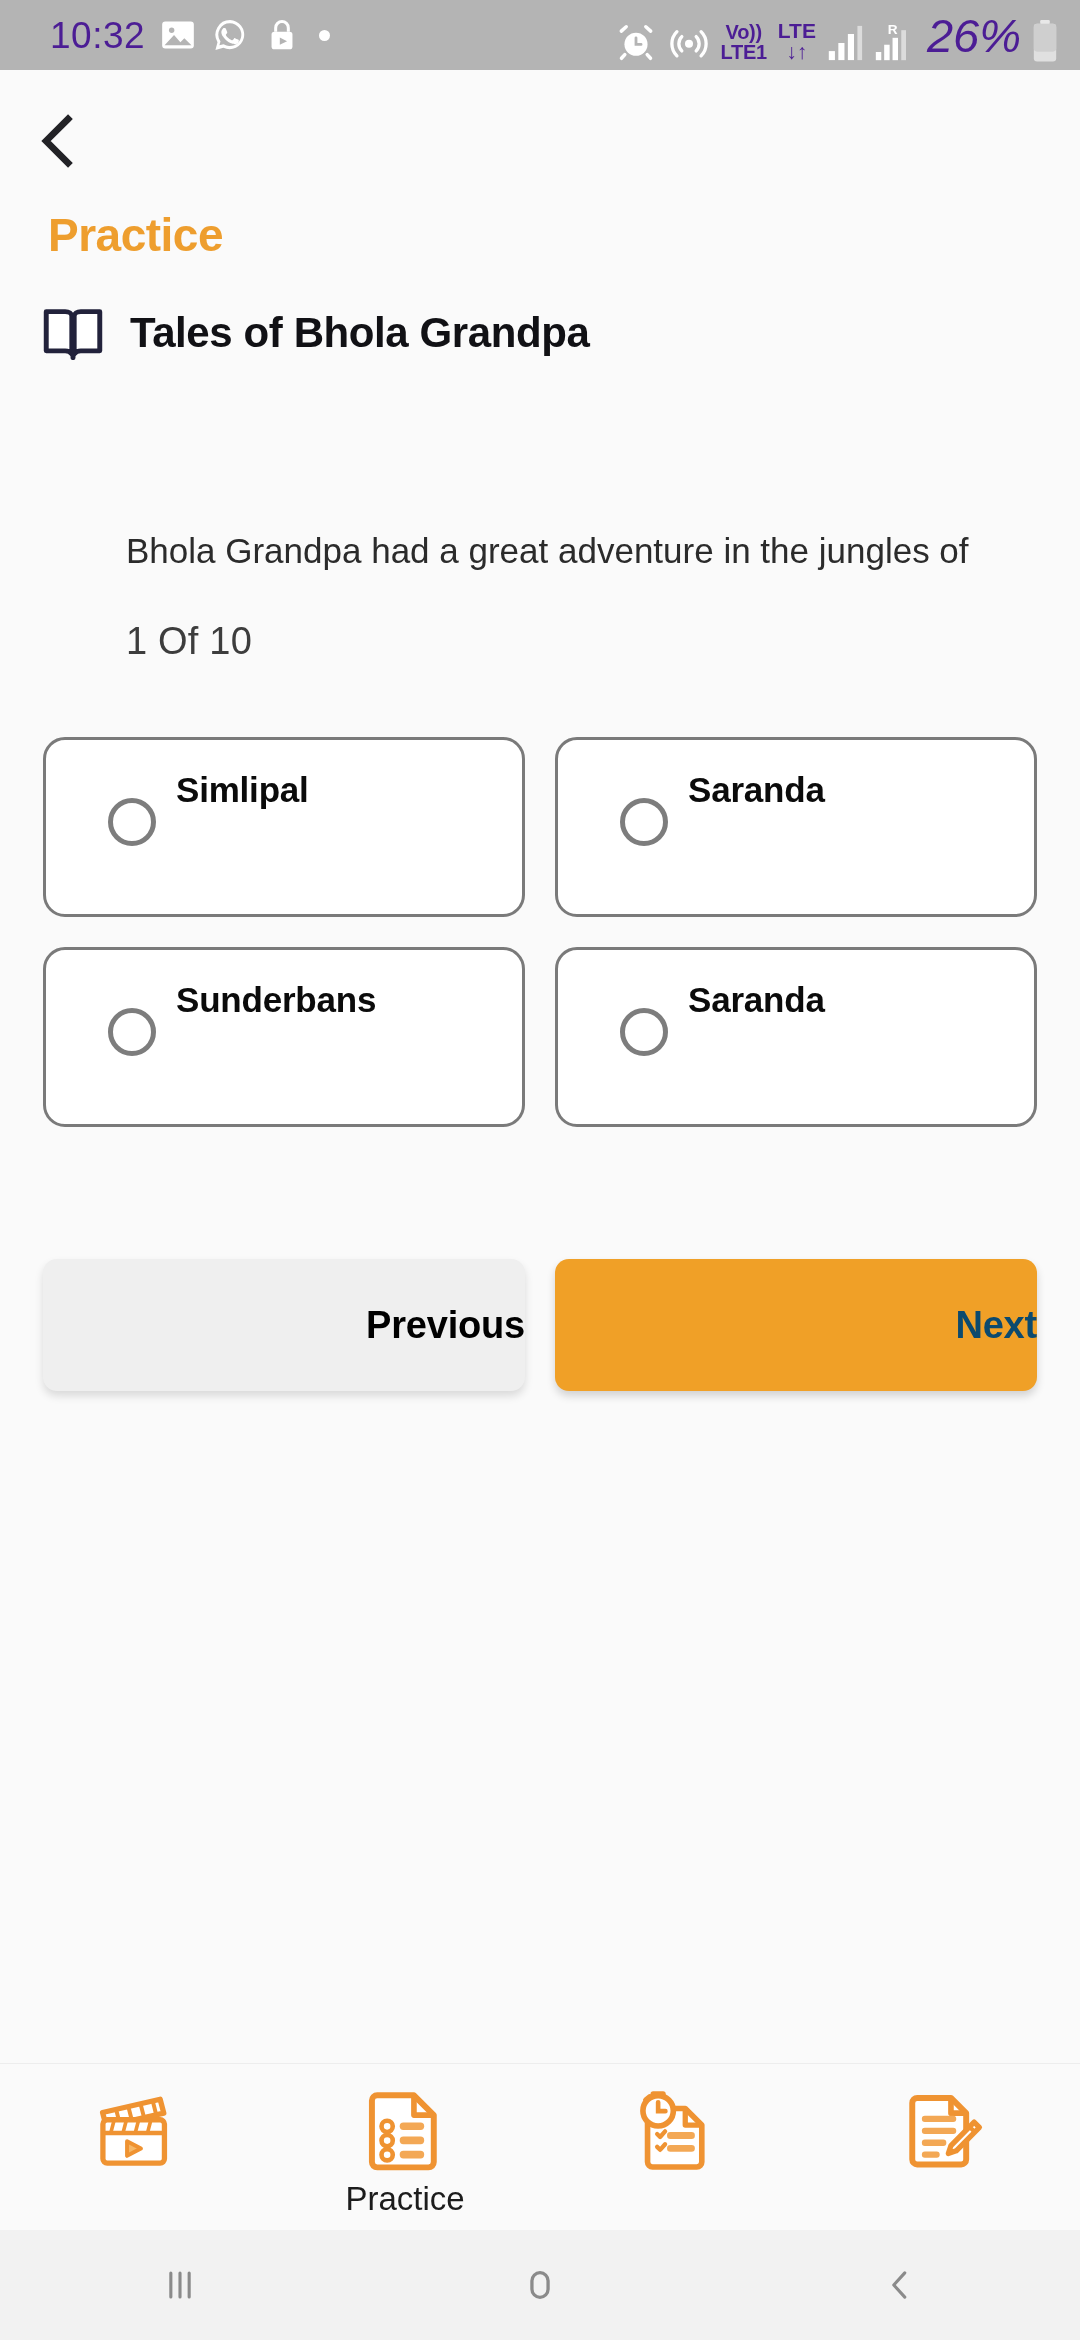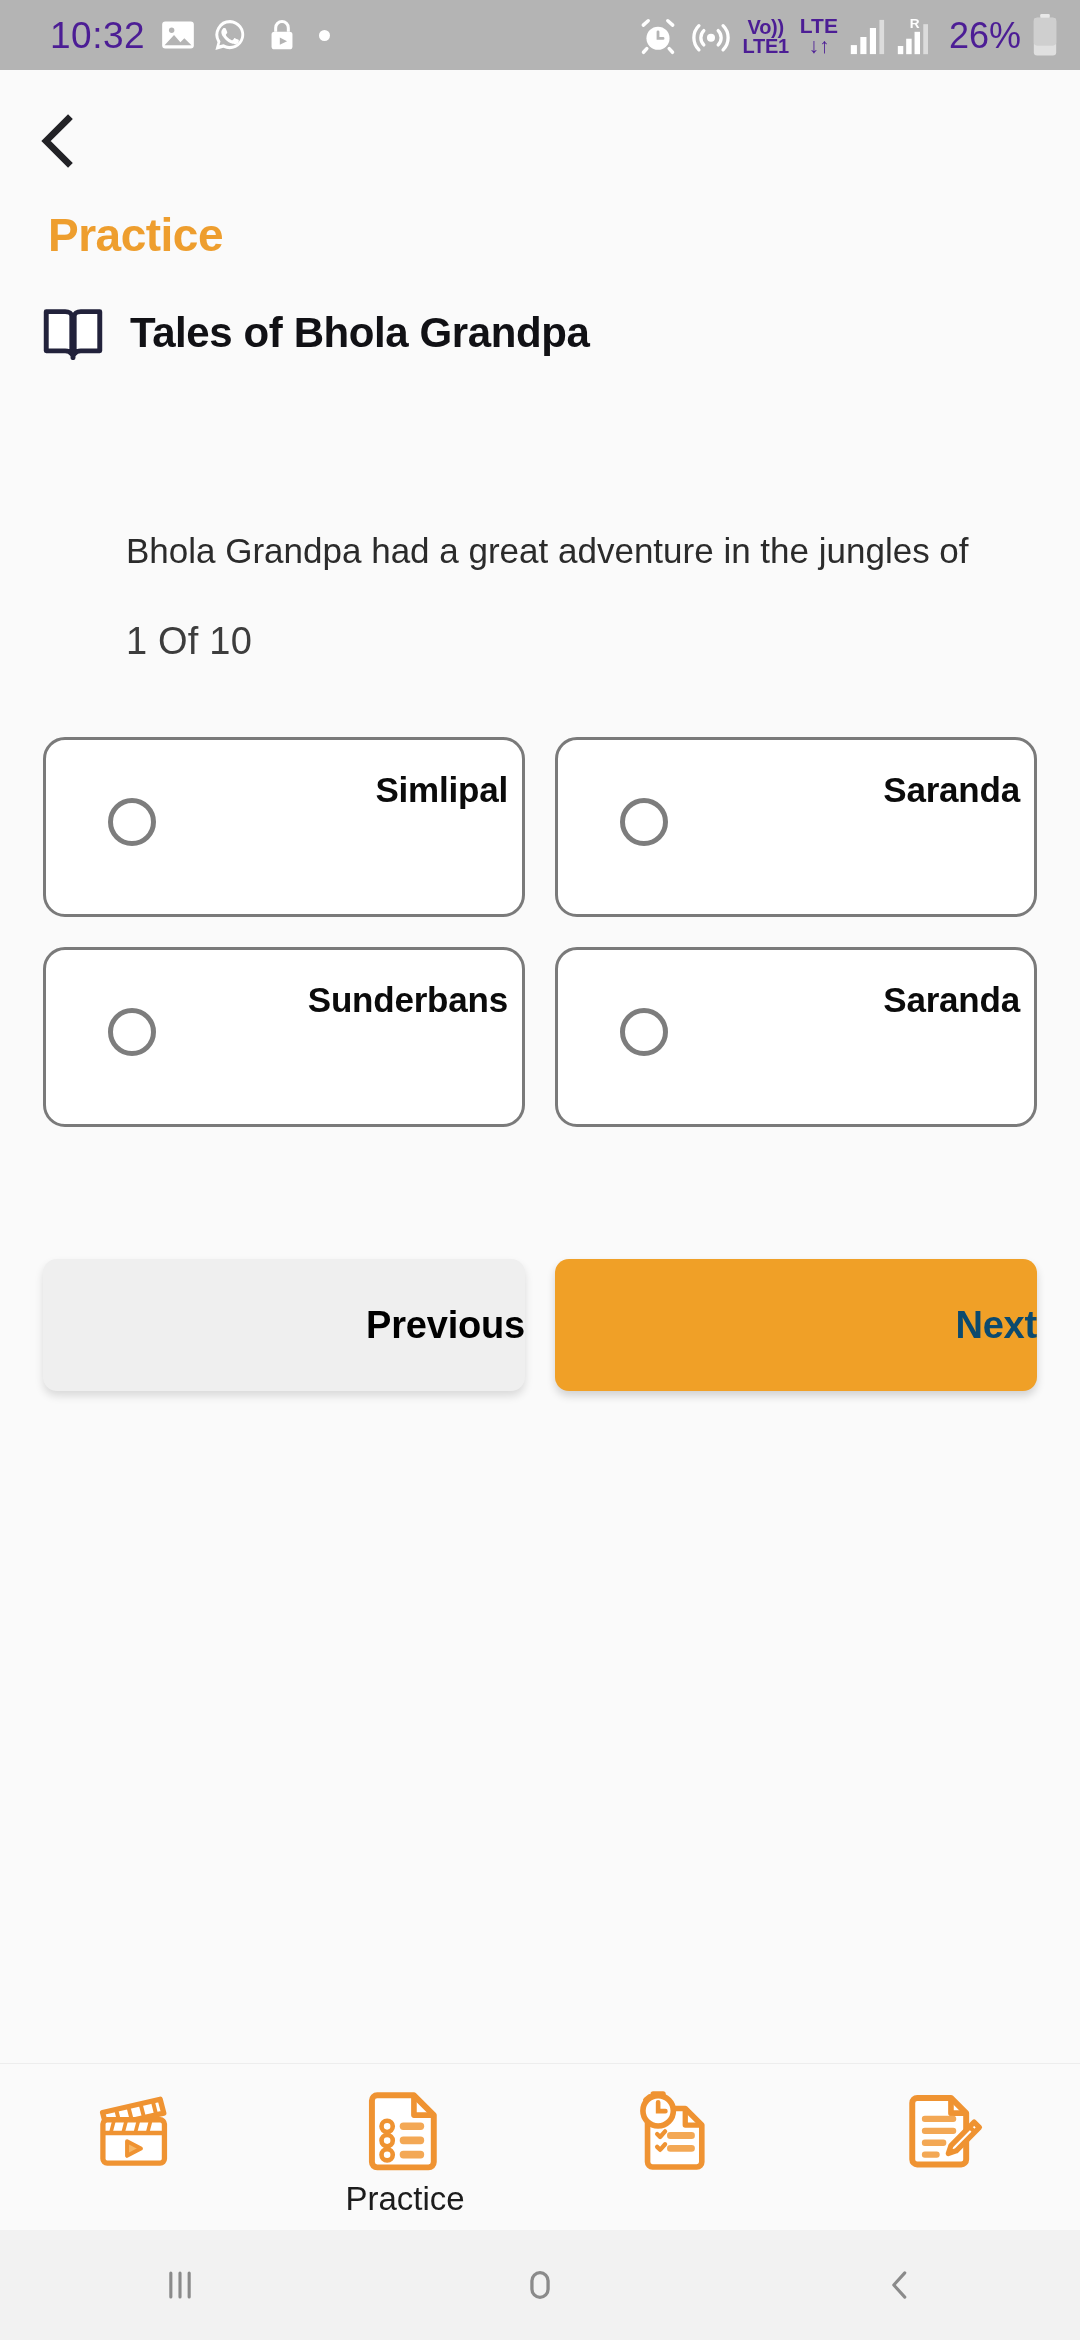--- a/index.html
+++ b/index.html
@@ -19,21 +19,21 @@
   }
   .sb-left{ display:flex; align-items:center; gap:14px; flex:1; }
   .sb-right{ display:flex; align-items:flex-end; gap:11px; }
   #sb-clock{ font-size:37px; letter-spacing:.5px; line-height:1; font-weight:400; }
   .sb-ico{ display:block; }
   .sb-dot{ width:11px; height:11px; border-radius:50%; background:#fff; margin-left:4px; }
   .volte-stack{ display:flex; flex-direction:column; align-items:center; line-height:.98; }
   .volte-stack span{ font-size:20px; font-weight:700; letter-spacing:-.3px; }
   .lte-stack{ display:flex; flex-direction:column; align-items:center; line-height:.98; }
   .lte-stack span{ font-size:21px; font-weight:700; }
-  #sb-battery-text{ font-size:36px; font-weight:400; letter-spacing:0; margin-left:2px;}
+  #sb-battery-text{ font-size:47px; font-weight:400; letter-spacing:0; margin-left:2px;font-style:italic;}
 
   
   #app-body{
     position:absolute; top:70px; left:0; width:1080px; height:2005px;
     background:#fafafa;
   }
   #back-row{ padding:40px 0 0 28px; }
   #back-chevron{ width:62px; height:62px; display:block; cursor:pointer; }
 
   #practice-heading{
@@ -62,22 +62,22 @@
   .option-card{
     position:relative; height:180px; background:#ffffff;
     border:3px solid #7a7a7a; border-radius:22px; cursor:pointer;
   }
   .option-radio{
     position:absolute; left:62px; top:58px;
     width:48px; height:48px; border-radius:50%;
     border:5px solid #7d7d7d; background:transparent;
   }
   .option-label{
-    position:absolute; left:122px; top:30px; width:340px;
-    text-align:right; font-size:35px; font-weight:700; color:#0b0b0b;
+    position:absolute; left:130px; top:30px; width:340px;
+    text-align:left; font-size:35px; font-weight:700; color:#0b0b0b;
     letter-spacing:-.2px;
   }
 
   
   #nav-buttons{
     margin:132px auto 0 auto; width:994px;
     display:grid; grid-template-columns:1fr 1fr; gap:30px;
   }
   .nav-btn{
     height:132px; border:none; border-radius:14px;

